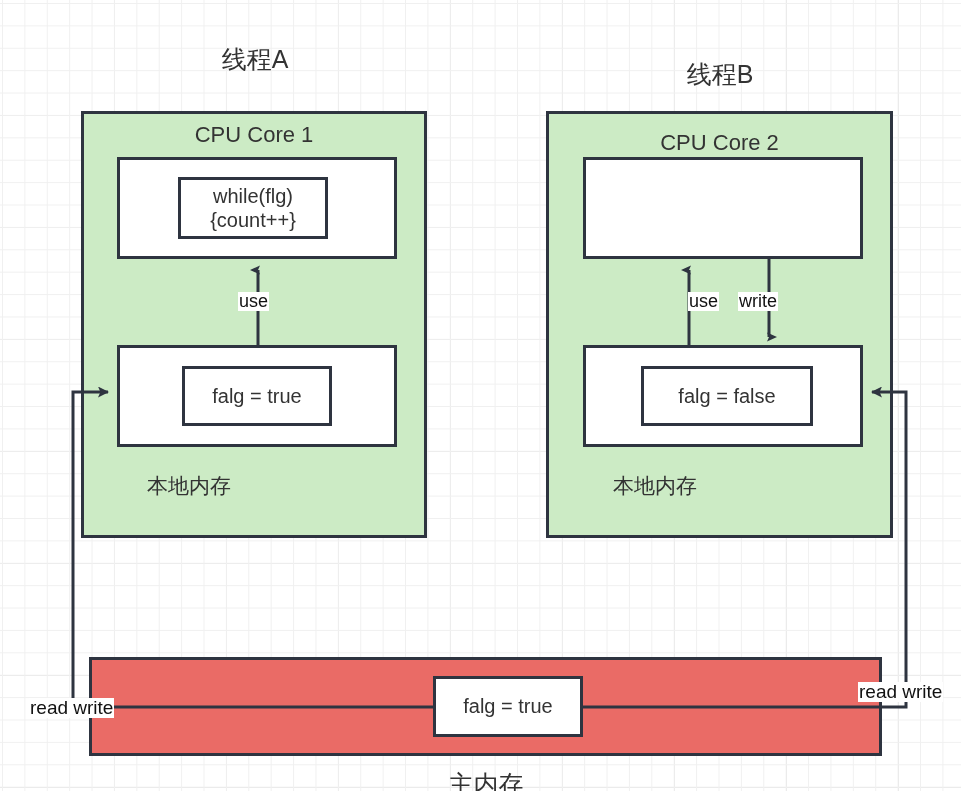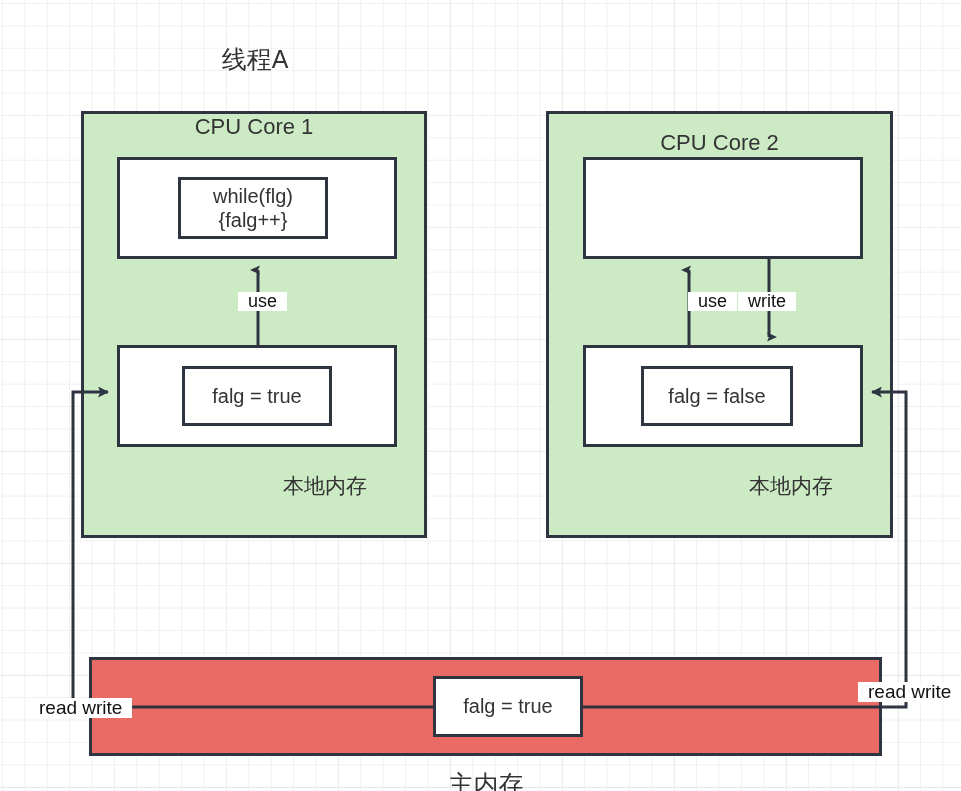--- a/index.html
+++ b/index.html
@@ -39,21 +39,21 @@
   }
   .core-title {
     font-size: 22px;
     color: #333333;
     text-align: center;
     white-space: nowrap;
   }
   .mem-label {
     font-size: 21px;
     color: #333333;
-    text-align: right;
+    text-align: left;
     white-space: nowrap;
   }
   .white-box {
     background: #ffffff;
     border: 3px solid #2e3440;
   }
   .inner-box {
     background: #ffffff;
     border: 3px solid #2e3440;
     display: flex;
@@ -68,21 +68,21 @@
   .red-box {
     background: #ea6b66;
     border: 3px solid #2e3440;
   }
   .edge-label {
     background: #ffffff;
     font-size: 18px;
     color: #111111;
     white-space: nowrap;
     line-height: 1.05;
-    padding: 0 10px;
+    padding: 0 1px;
   }
   svg.overlay {
     position: absolute;
     left: 0;
     top: 0;
     width: 961px;
     height: 791px;
     pointer-events: none;
   }
   .main-mem-label {
@@ -92,42 +92,43 @@
     white-space: nowrap;
   }
 </style>
 </head>
 <body>
 
 <div id="canvas">
 
   <div class="abs thread-title" style="left:155px; top:43px; width:200px;">线程A</div>
 
+  <div class="abs thread-title" style="left:620px; top:58px; width:200px;">线程B</div>
 
   <div class="abs core-box" style="left:81px; top:111px; width:346px; height:427px;">
-    <div class="core-title" style="">CPU Core 1</div>
+    <div class="core-title" style="margin-top:8px;">CPU Core 1</div>
   </div>
 
   <div class="abs white-box" style="left:117px; top:157px; width:280px; height:102px;"></div>
   <div class="abs inner-box" style="left:178px; top:177px; width:150px; height:62px;">while(flg)
-{falg++}</div>
+{count++}</div>
 
   <div class="abs white-box" style="left:117px; top:345px; width:280px; height:102px;"></div>
   <div class="abs inner-box" style="left:182px; top:366px; width:150px; height:60px;">falg = true</div>
 
   <div class="abs mem-label" style="left:147px; top:472px; width:220px;">本地内存</div>
 
   <div class="abs core-box" style="left:546px; top:111px; width:347px; height:427px;">
     <div class="core-title" style="margin-top:16px;">CPU Core 2</div>
   </div>
 
   <div class="abs white-box" style="left:583px; top:157px; width:280px; height:102px;"></div>
 
   <div class="abs white-box" style="left:583px; top:345px; width:280px; height:102px;"></div>
-  <div class="abs inner-box" style="left:641px; top:366px; width:152px; height:60px;">falg = false</div>
+  <div class="abs inner-box" style="left:641px; top:366px; width:172px; height:60px;">falg = false</div>
 
   <div class="abs mem-label" style="left:613px; top:472px; width:220px;">本地内存</div>
 
   <div class="abs red-box" style="left:89px; top:657px; width:793px; height:99px;"></div>
   <div class="abs inner-box" style="left:433px; top:676px; width:150px; height:61px;">falg = true</div>
   <div class="abs main-mem-label" style="left:386px; top:768px; width:200px;">主内存</div>
 
   <svg class="overlay" viewBox="0 0 961 791">
     <defs>
       <marker id="arrU" markerWidth="10" markerHeight="10" refX="5" refY="8" orient="auto" markerUnits="userSpaceOnUse">

